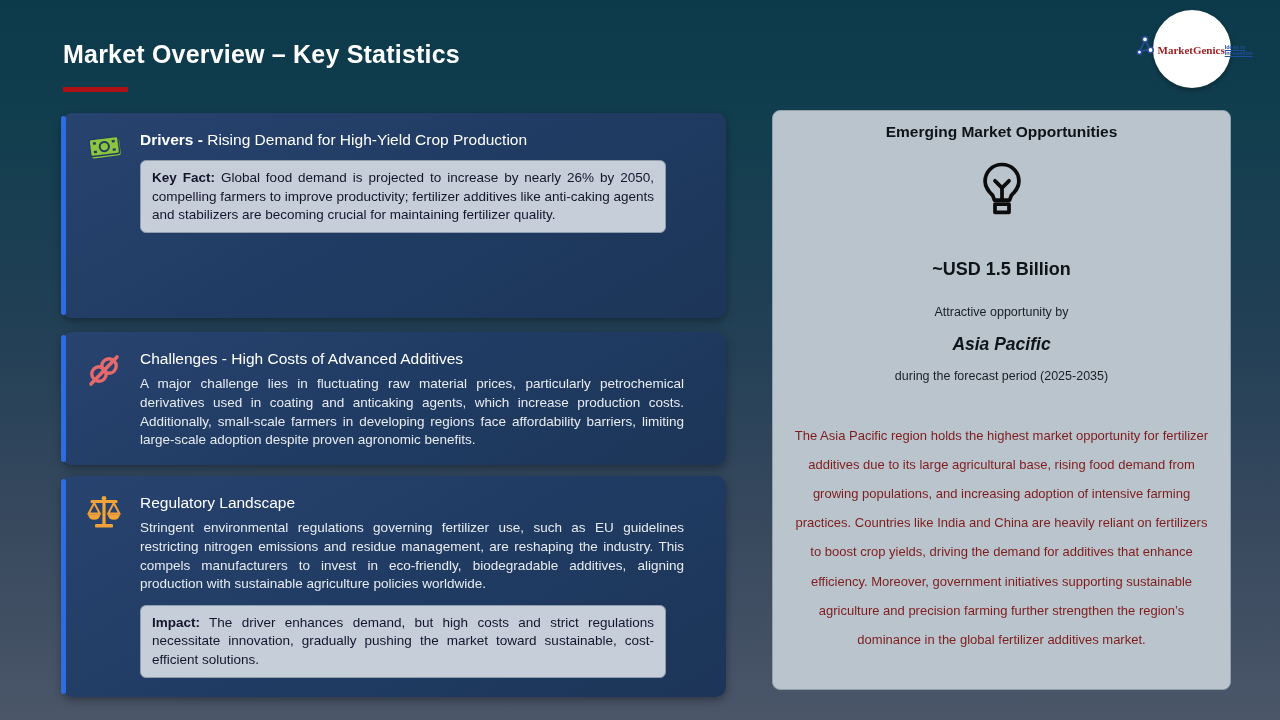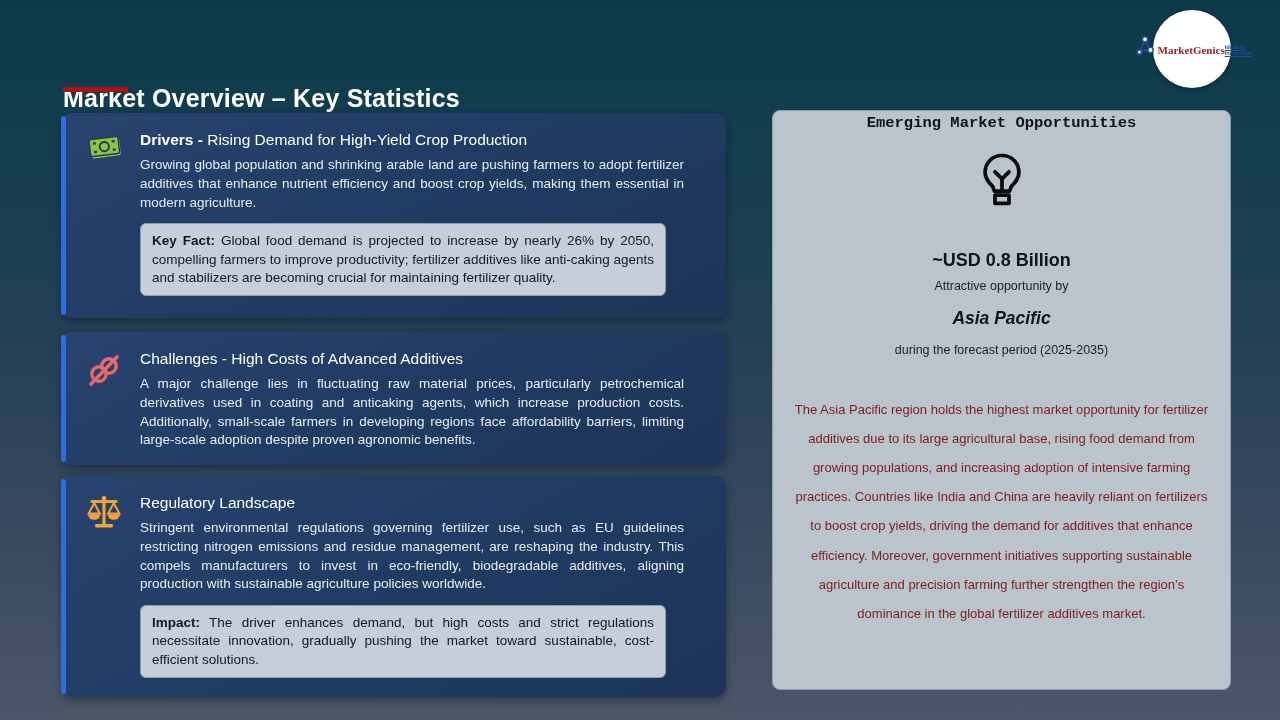--- a/index.html
+++ b/index.html
@@ -4,21 +4,21 @@
 <style>
   * { margin:0; padding:0; box-sizing:border-box; }
   html,body { width:1280px; height:720px; overflow:hidden; }
   body {
     font-family:"Liberation Sans", sans-serif;
     background:linear-gradient(180deg,#0c3a4b 0%,#123e4e 18%,#244056 48%,#3a4a5f 76%,#4b5669 100%);
     position:relative;
   }
   .slide-title {
     position:absolute; left:63px; top:40px;
-    font-size:25px; font-weight:bold; color:#ffffff; letter-spacing:.2px;margin-top:44px;
+    font-size:25px; font-weight:bold; color:#ffffff; letter-spacing:.2px;
   }
   .title-rule {
     position:absolute; left:63px; top:87px; width:65px; height:5px;
     background:#ad1015;
   }
   .logo-circle {
     position:absolute; right:49px; top:10px; width:78px; height:78px;
     background:#ffffff; border-radius:50%;
     display:flex; flex-direction:row; align-items:center; justify-content:center;
     box-shadow:0 2px 5px rgba(0,0,0,.35);
@@ -53,24 +53,24 @@
     text-align:justify;
   }
   .fact-box b { font-weight:bold; }
 
   .opportunity-panel {
     position:absolute; left:772px; top:110px; width:459px; height:580px;
     background:#b9c4cc; border:1px solid #90a0ab; border-radius:8px;
     display:flex; flex-direction:column; align-items:center;
     color:#0f1419;
   }
-  .opp-title { margin-top:3px; font-size:15.5px; font-weight:bold;font-family:Liberation Mono, monospace; }
+  .opp-title { margin-top:12px; font-size:15.5px; font-weight:bold; }
   .bulb-wrap { margin-top:20px; height:56px; }
   .opp-value { margin-top:42px; font-size:18px; font-weight:bold; }
-  .opp-caption { margin-top:8px; font-size:12.5px; color:#1a1f26; }
+  .opp-caption { margin-top:25px; font-size:12.5px; color:#1a1f26; }
   .opp-region { margin-top:15px; font-size:17.5px; font-weight:bold;font-style:italic; }
   .opp-period { margin-top:14px; font-size:12.5px; color:#1a1f26; }
   .opp-body {
     margin-top:38px; padding:0 21px; font-size:13px; line-height:2.24;
     text-align:center; color:#7f1d1d;
   }
 </style>
 </head>
 <body>
 
@@ -107,21 +107,20 @@
           <rect x="26.5" y="9" width="3" height="2.4" fill="#203b62"></rect>
           <rect x="7.5" y="17.5" width="3" height="2.4" fill="#203b62"></rect>
           <rect x="26.5" y="17.5" width="3" height="2.4" fill="#203b62"></rect>
         </g>
       </svg>
     </div>
     <div class="text-col">
       <div class="card-title">
         <span class="bold-part">Drivers - </span><span>Rising Demand for High-Yield Crop Production</span>
       </div>
-      <div class="card-body">Growing global population and shrinking arable land are pushing farmers to adopt fertilizer additives that enhance nutrient efficiency and boost crop yields, making them essential in modern agriculture.</div>
       <div class="fact-box">
         <b>Key Fact:</b><span> Global food demand is projected to increase by nearly 26% by 2050, compelling farmers to improve productivity; fertilizer additives like anti-caking agents and stabilizers are becoming crucial for maintaining fertilizer quality.</span>
       </div>
     </div>
   </div>
 </div>
 
 <div class="card" style="top:332px; height:133px;">
   <div class="accent"></div>
   <div class="card-inner">
@@ -173,18 +172,18 @@
   <div class="bulb-wrap">
     <svg width="48" height="56" viewBox="0 0 40 48">
       <g stroke="#0c0c0c" stroke-width="3.2" fill="none" stroke-linejoin="round" stroke-linecap="round">
         <path d="M20 3 C11.5 3 5.5 9.5 5.5 17.5 C5.5 23 9 26.5 12 29.5 L13.5 33.5 L26.5 33.5 L28 29.5 C31 26.5 34.5 23 34.5 17.5 C34.5 9.5 28.5 3 20 3 Z"></path>
         <path d="M14 17 L20 23 L26 17"></path>
         <path d="M20 23 L20 33"></path>
         <rect x="14" y="37" width="12" height="7"></rect>
       </g>
     </svg>
   </div>
-  <div class="opp-value">~USD 0.8 Billion</div>
+  <div class="opp-value">~USD 1.5 Billion</div>
   <div class="opp-caption">Attractive opportunity by</div>
   <div class="opp-region">Asia Pacific</div>
   <div class="opp-period">during the forecast period (2025-2035)</div>
   <div class="opp-body">The Asia Pacific region holds the highest market opportunity for fertilizer additives due to its large agricultural base, rising food demand from growing populations, and increasing adoption of intensive farming practices. Countries like India and China are heavily reliant on fertilizers to boost crop yields, driving the demand for additives that enhance efficiency. Moreover, government initiatives supporting sustainable agriculture and precision farming further strengthen the region’s dominance in the global fertilizer additives market.</div>
 </div>
 
 </body></html>

